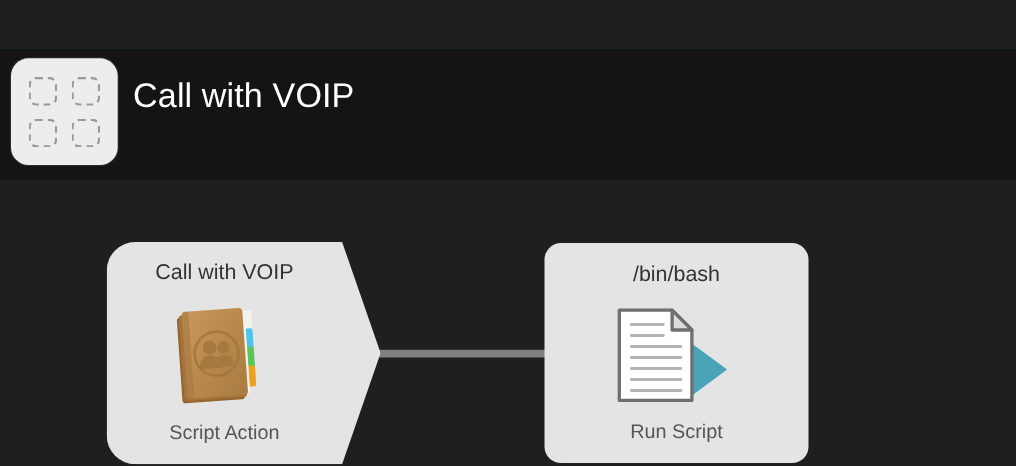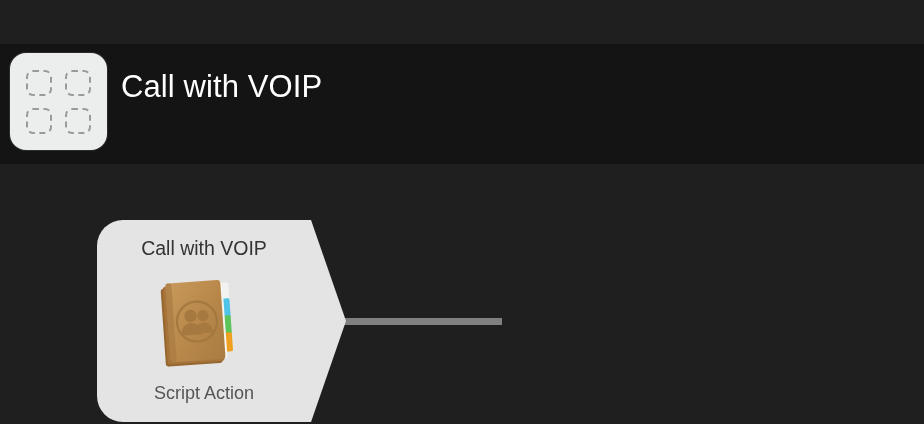--- a/index.html
+++ b/index.html
@@ -242,15 +242,41 @@
               <circle cx="43.5" cy="39.5" r="5.6"></circle>
               <path d="M 34.5 57 C 35 49.5 39 46.5 43.5 46.5 C 48 46.5 52 49.5 52.5 57 Z"></path>
             </g>
           </g>
         </svg>
       </span>
 
       <div class="node-subtitle">Script Action</div>
     </div>
 
+    <div class="node" id="node-run-script">
+
+      <div class="node-title">/bin/bash</div>
+
+      <span class="node-icon-wrap">
+        <svg class="script-icon" viewBox="0 0 124 96" xmlns="http://www.w3.org/2000/svg">
+
+          <path d="M 70 34 L 108 62 L 70 90 Z" fill="#4ba3b8"></path>
+
+          <path d="M 10 8 L 58 8 L 76 26 L 76 90 L 10 90 Z" fill="#ffffff" stroke="#6f6f6f" stroke-width="3" stroke-linejoin="round"></path>
+          <path d="M 58 8 L 58 26 L 76 26 Z" fill="#dcdcdc" stroke="#6f6f6f" stroke-width="3" stroke-linejoin="round"></path>
+
+          <g stroke="#b4b4b4" stroke-width="2.6" stroke-linecap="round">
+            <line x1="21" y1="21" x2="50" y2="21"></line>
+            <line x1="21" y1="31" x2="50" y2="31"></line>
+            <line x1="21" y1="41" x2="66" y2="41"></line>
+            <line x1="21" y1="51" x2="66" y2="51"></line>
+            <line x1="21" y1="61" x2="66" y2="61"></line>
+            <line x1="21" y1="71" x2="66" y2="71"></line>
+            <line x1="21" y1="81" x2="66" y2="81"></line>
+          </g>
+        </svg>
+      </span>
+
+      <div class="node-subtitle">Run Script</div>
+    </div>
 
   </div>
 </div>
 
 </body></html>

